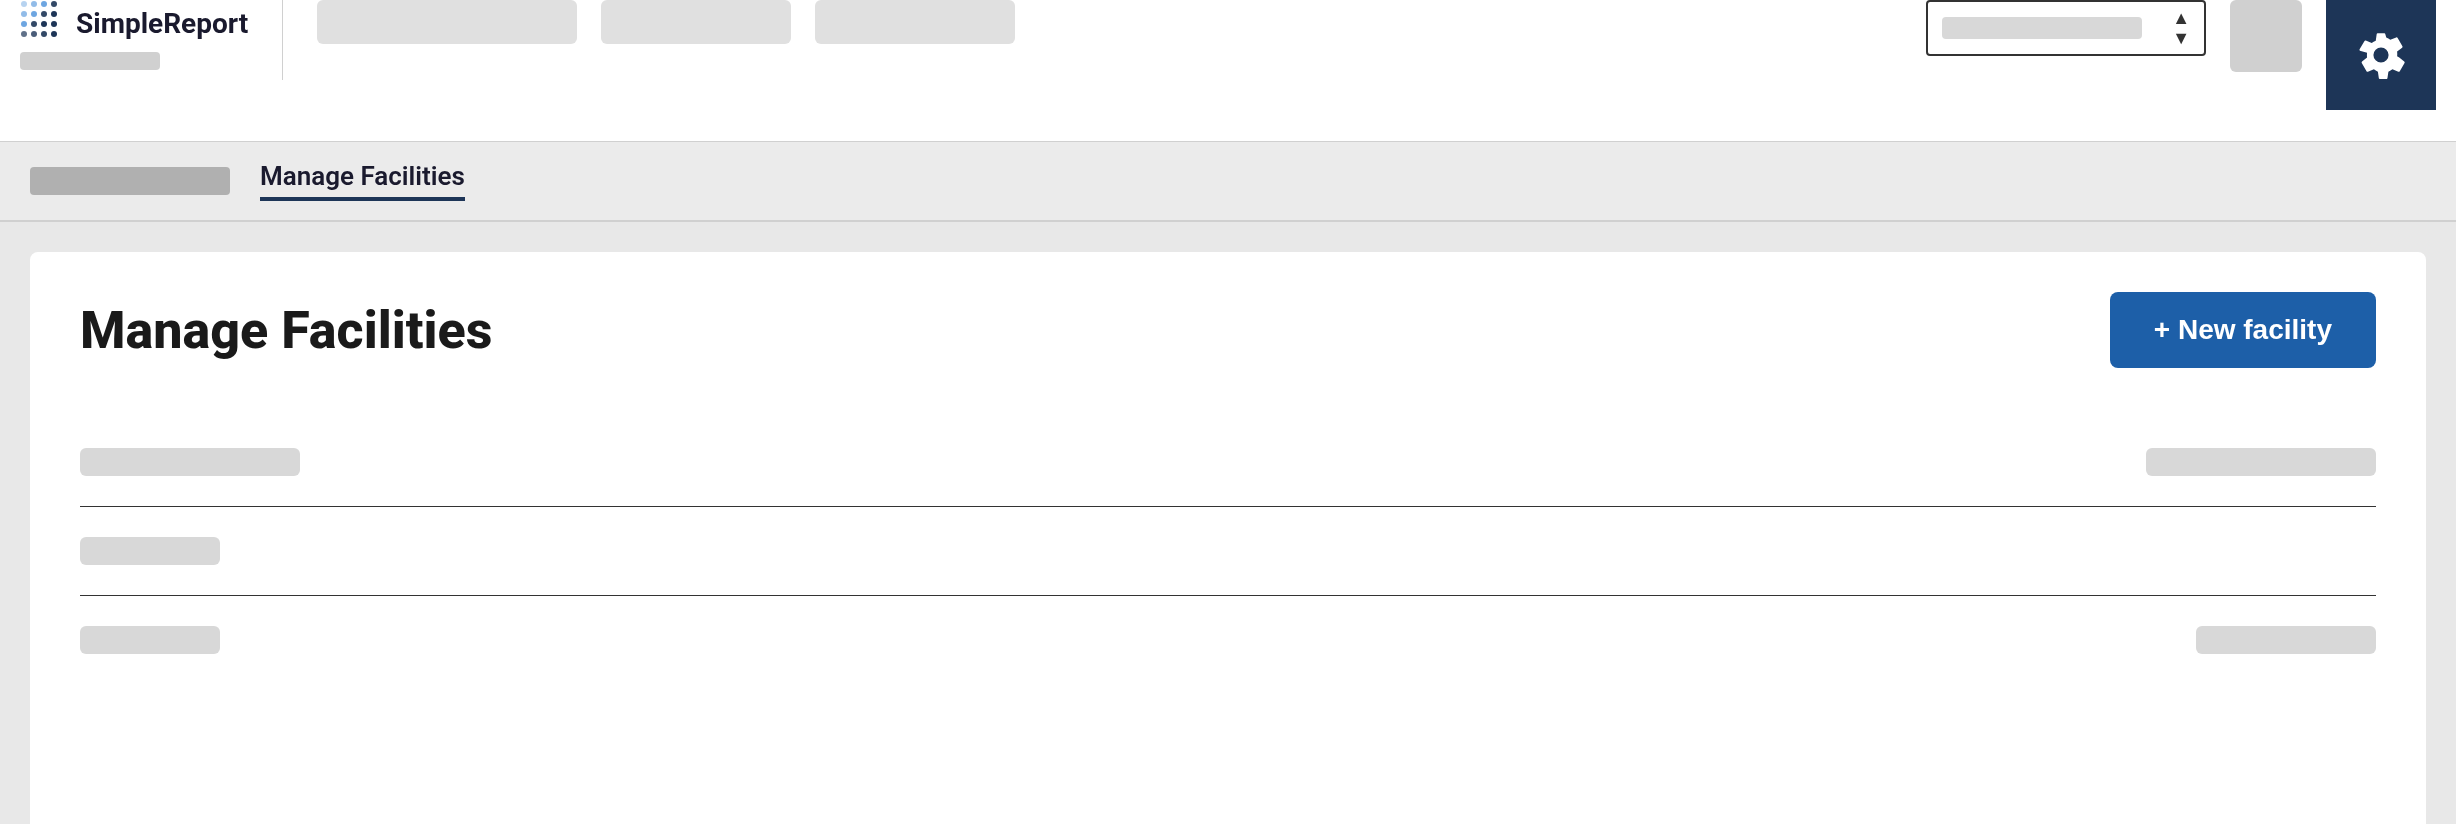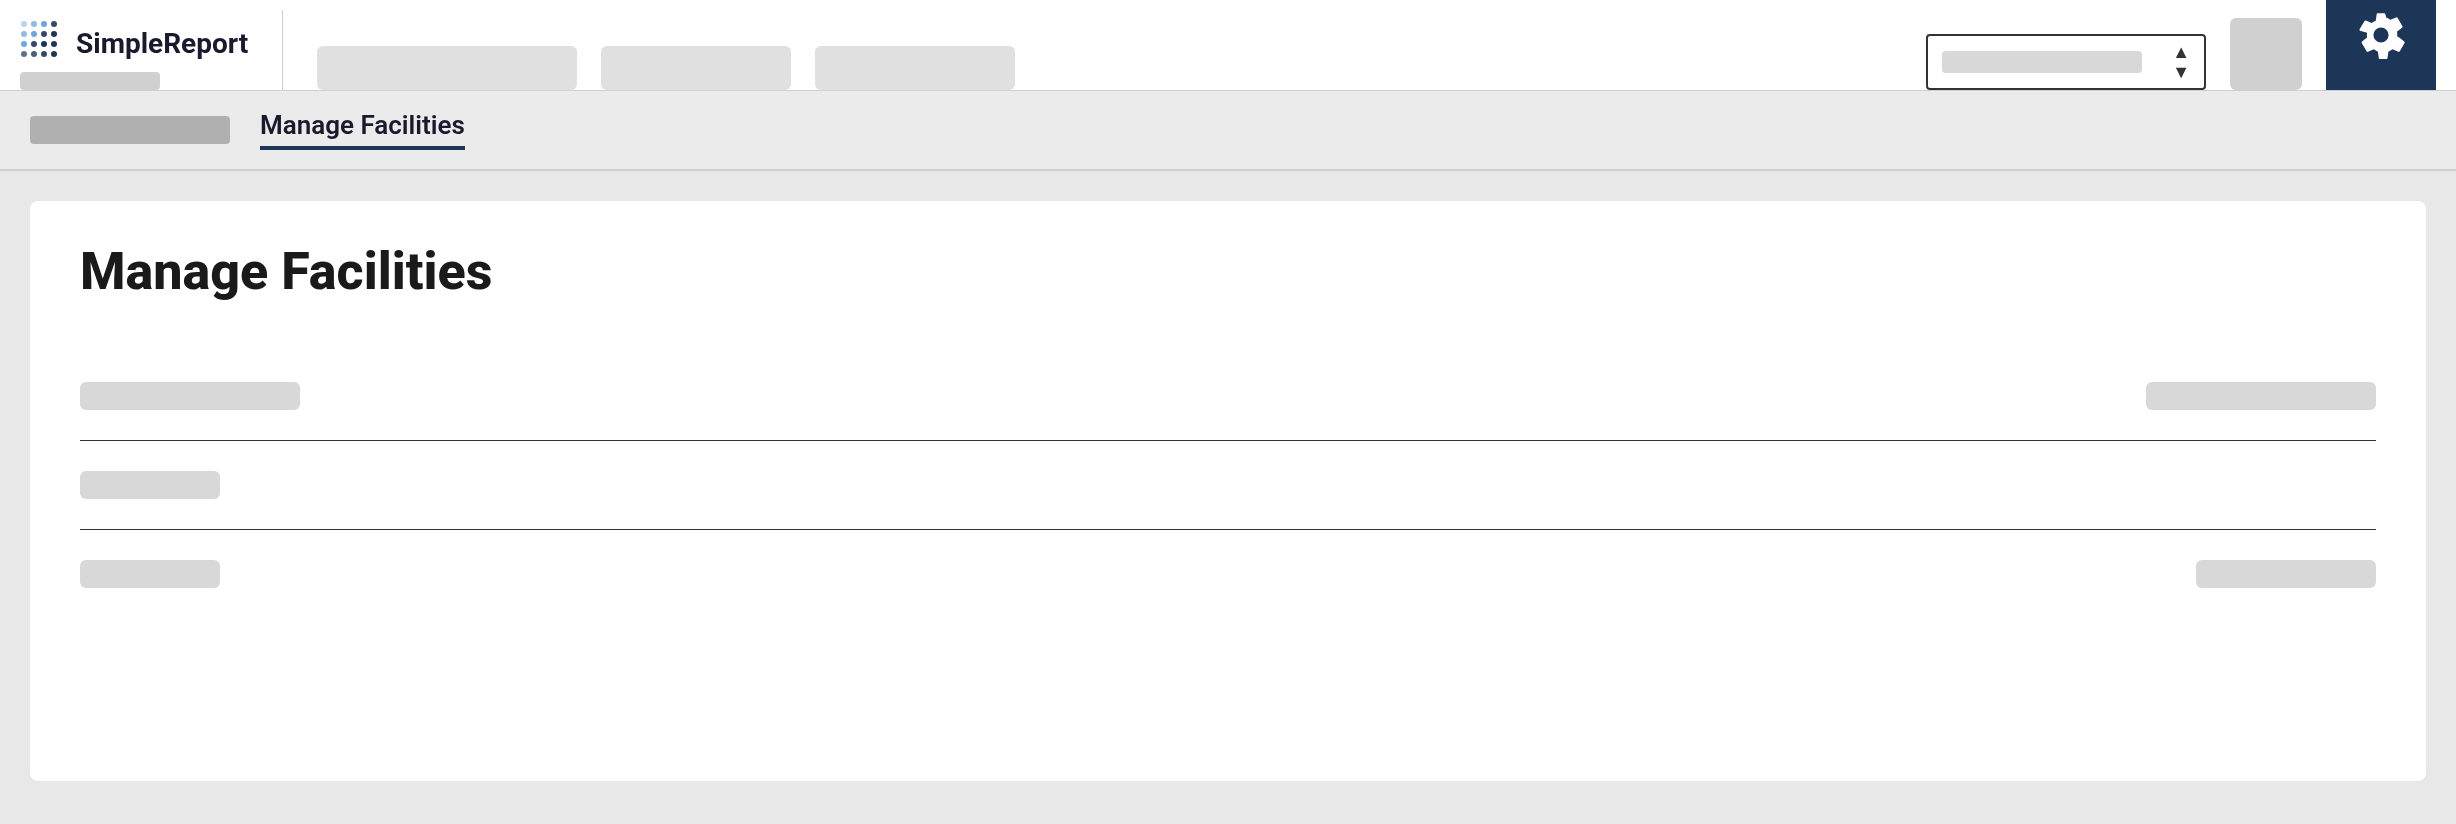--- a/index.html
+++ b/index.html
@@ -11,23 +11,23 @@
     body {
       font-family: -apple-system, BlinkMacSystemFont, "Segoe UI", Roboto, sans-serif;
       background: #e8e8e8;
       min-height: 824px;
       width: 2456px;
     }
 
     
     .top-nav {
       display: flex;
-      align-items: flex-end;
+      align-items: flex-start;
       background: #ffffff;
-      height: 91px;
+      height: 142px;
       border-bottom: 1px solid #d0d0d0;
       padding: 0 20px;
       gap: 24px;
     }
 
     .logo-area {
       display: flex;
       flex-direction: column;
       gap: 6px;
       min-width: 220px;
@@ -292,20 +292,21 @@
 
 <div class="sub-nav">
   <div class="sub-nav-pill"></div>
   <span class="sub-nav-tab">Manage Facilities</span>
 </div>
 
 <main class="main-content">
   <div class="content-card">
     <div class="card-header">
       <h1 class="card-title">Manage Facilities</h1>
+      <button class="new-facility-btn">+ New facility</button>
     </div>
 
     <div class="facility-rows">
 
       <div class="facility-row">
         <div class="row-left">
           <div class="skeleton-block skel-w-wide"></div>
         </div>
         <div class="skeleton-block skel-right-lg"></div>
       </div>

